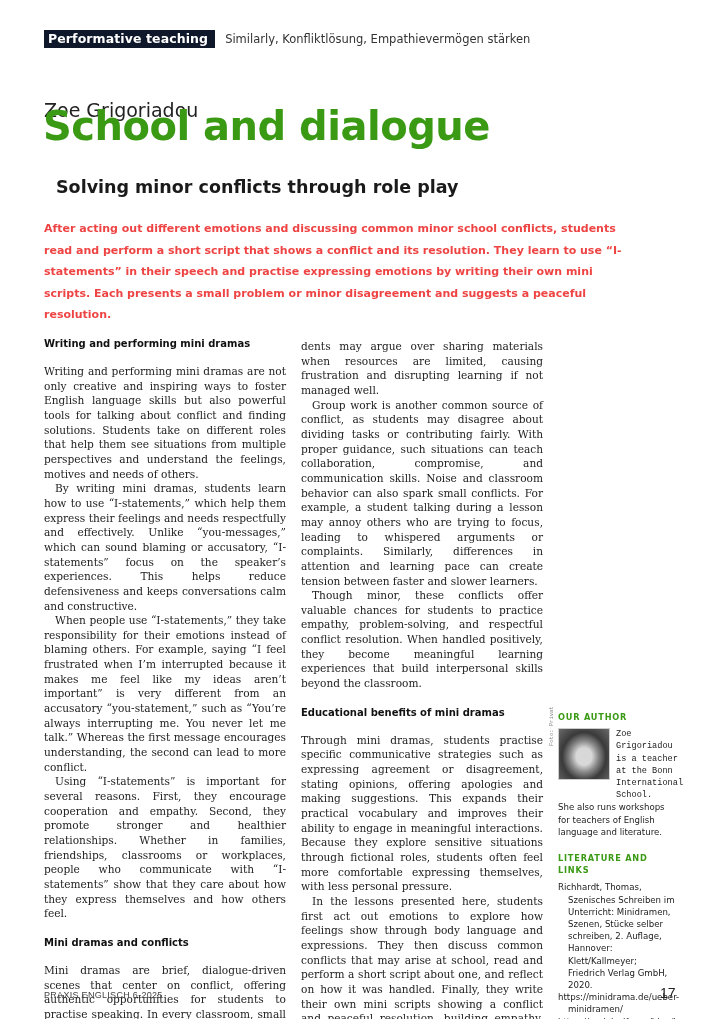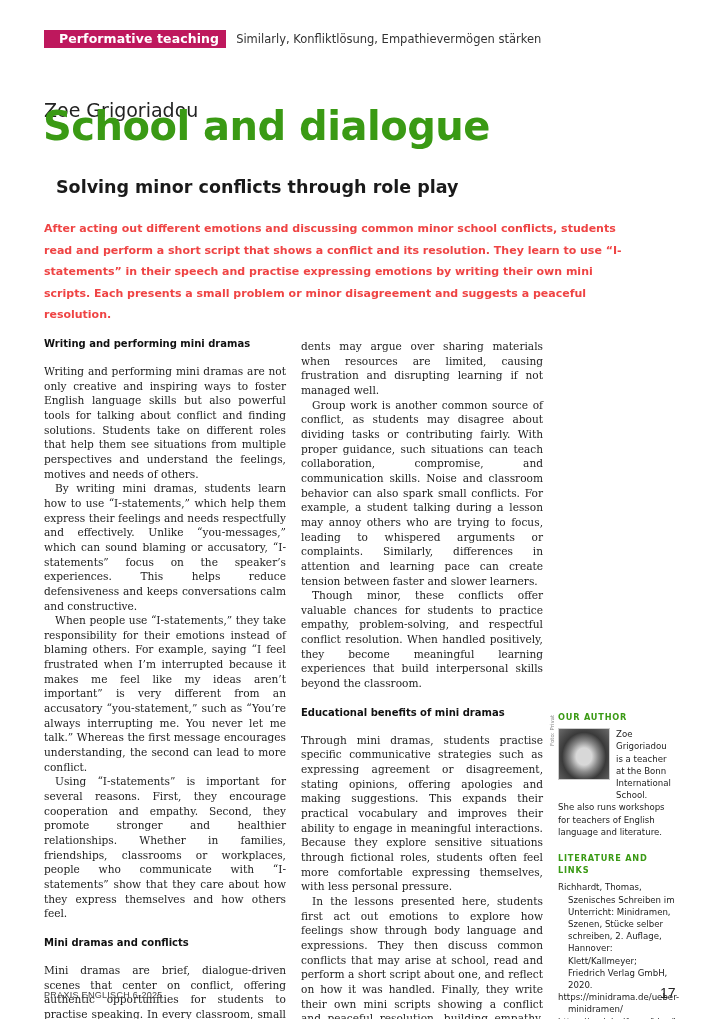--- a/index.html
+++ b/index.html
@@ -1,21 +1,21 @@
 <!DOCTYPE html>
 <html><head>
 <meta charset="utf-8">
 <style>
   html, body { margin: 0; padding: 0; background: #ffffff; }
   body { width: 720px; height: 1019px; position: relative; overflow: hidden; color: #1a1a1a; }
   .sans { font-family: "DejaVu Sans", "Liberation Sans", sans-serif; }
   .serif { font-family: "DejaVu Serif", "Liberation Serif", serif; }
 
   .topbar { position: absolute; left: 44px; top: 30px; display: flex; align-items: center; }
-  .tag { background: #be185d; color: #fff; font-weight: bold; font-size: 12.5px; padding: 1px 7px 2px 15px; letter-spacing: 0.1px; }
+  .tag { background: #0f172a; color: #fff; font-weight: bold; font-size: 12.5px; padding: 1px 7px 2px 4px; letter-spacing: 0.1px; }
   .tagline { margin-left: 10px; font-size: 11.5px; color: #333; }
 
   .author { position: absolute; left: 44px; top: 75px; font-size: 19px; color: #222; margin-top: 24px; }
   .title { position: absolute; left: 43px; top: 104px; font-size: 40px; font-weight: bold; color: #3a9a14; letter-spacing: -0.5px; margin: 0; line-height: 1.1; }
   .subtitle { position: absolute; left: 44px; top: 165px; font-size: 17.5px; font-weight: 600; color: #1a1a1a; margin: 12px; }
 
   .lead { position: absolute; left: 44px; top: 218px; width: 590px; font-size: 11px; font-weight: bold; line-height: 21.5px; color: #ef4444; margin: 0; }
 
   .col { position: absolute; width: 242px; font-size: 10.6px; line-height: 14.65px; color: #222; text-align: justify; hyphens: auto; }
   .col1 { left: 44px; top: 336px; }
@@ -64,21 +64,21 @@
   <p class="noindent">dents may argue over sharing materials when resources are limited, causing frustration and disrupting learning if not managed well.</p>
   <p>Group work is another common source of conflict, as students may disagree about dividing tasks or contributing fairly. With proper guidance, such situations can teach collaboration, compromise, and communication skills. Noise and classroom behavior can also spark small conflicts. For example, a student talking during a lesson may annoy others who are trying to focus, leading to whispered arguments or complaints. Similarly, differences in attention and learning pace can create tension between faster and slower learners.</p>
   <p>Though minor, these conflicts offer valuable chances for students to practice empathy, problem-solving, and respectful conflict resolution. When handled positively, they become meaningful learning experiences that build interpersonal skills beyond the classroom.</p>
   <h2 class="later">Educational benefits of mini dramas</h2>
   <p class="noindent">Through mini dramas, students practise specific communicative strategies such as expressing agreement or disagreement, stating opinions, offering apologies and making suggestions. This expands their practical vocabulary and improves their ability to engage in meaningful interactions. Because they explore sensitive situations through fictional roles, students often feel more comfortable expressing themselves, with less personal pressure.</p>
   <p><span>In the lessons presented here, students first act out emotions to explore how feelings show through body language and expressions. They then discuss common conflicts that may arise at school, read and perform a short script about one, and reflect on how it was handled. Finally, they write their own mini scripts showing a conflict and peaceful resolution, building empathy, communication, and creativity.</span></p>
 </div>
 
 <div class="side author-box">
   <div class="side-head">OUR AUTHOR</div>
-  <div class="author-row" style="position:relative;">
+  <div class="author-row" style="position:relative;font-family:Liberation Mono, monospace;">
     <span class="photo-credit">Foto: Privat</span>
     <div class="photo"></div>
     <div>Zoe Grigoriadou is a teacher at the Bonn International School.</div>
   </div>
   <div>She also runs workshops for teachers of English language and literature.</div>
 </div>
 
 <div class="side lit-box">
   <div class="side-head">LITERATURE AND LINKS</div>
   <p class="lit-item">Richhardt, Thomas, Szenisches Schreiben im Unterricht: Minidramen, Szenen, Stücke selber schreiben, 2. Auflage, Hannover: Klett/Kallmeyer; Friedrich Verlag GmbH, 2020.</p>

